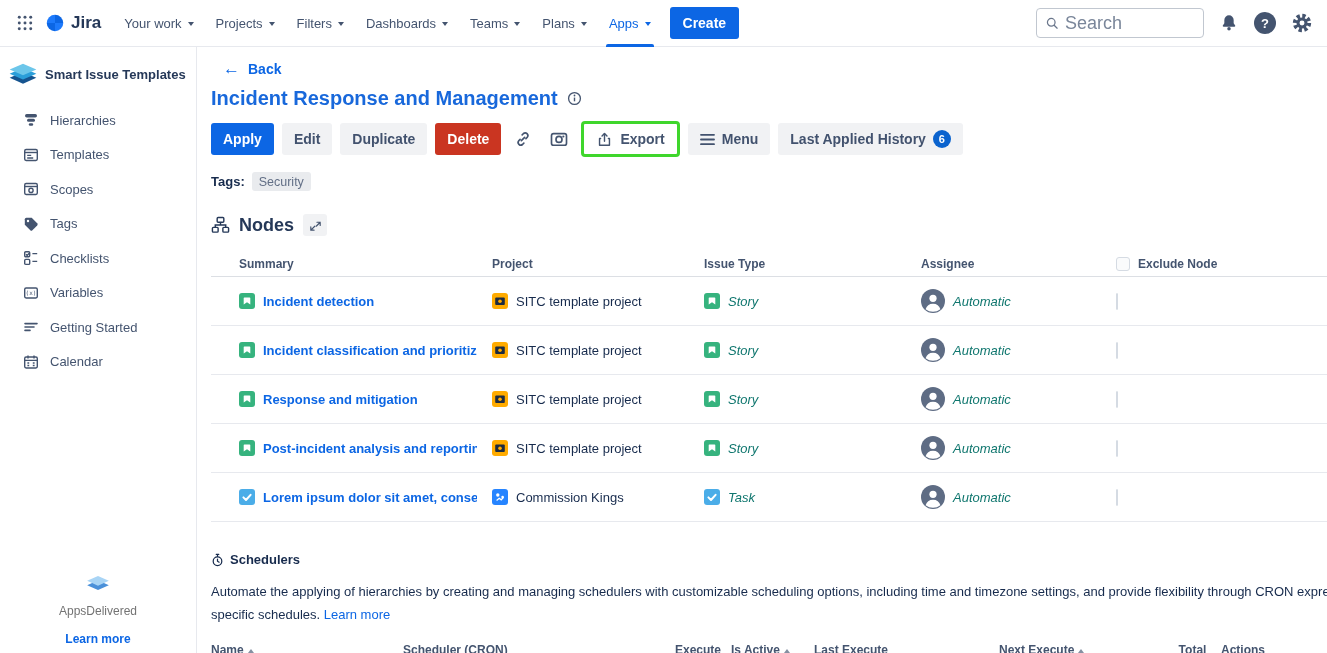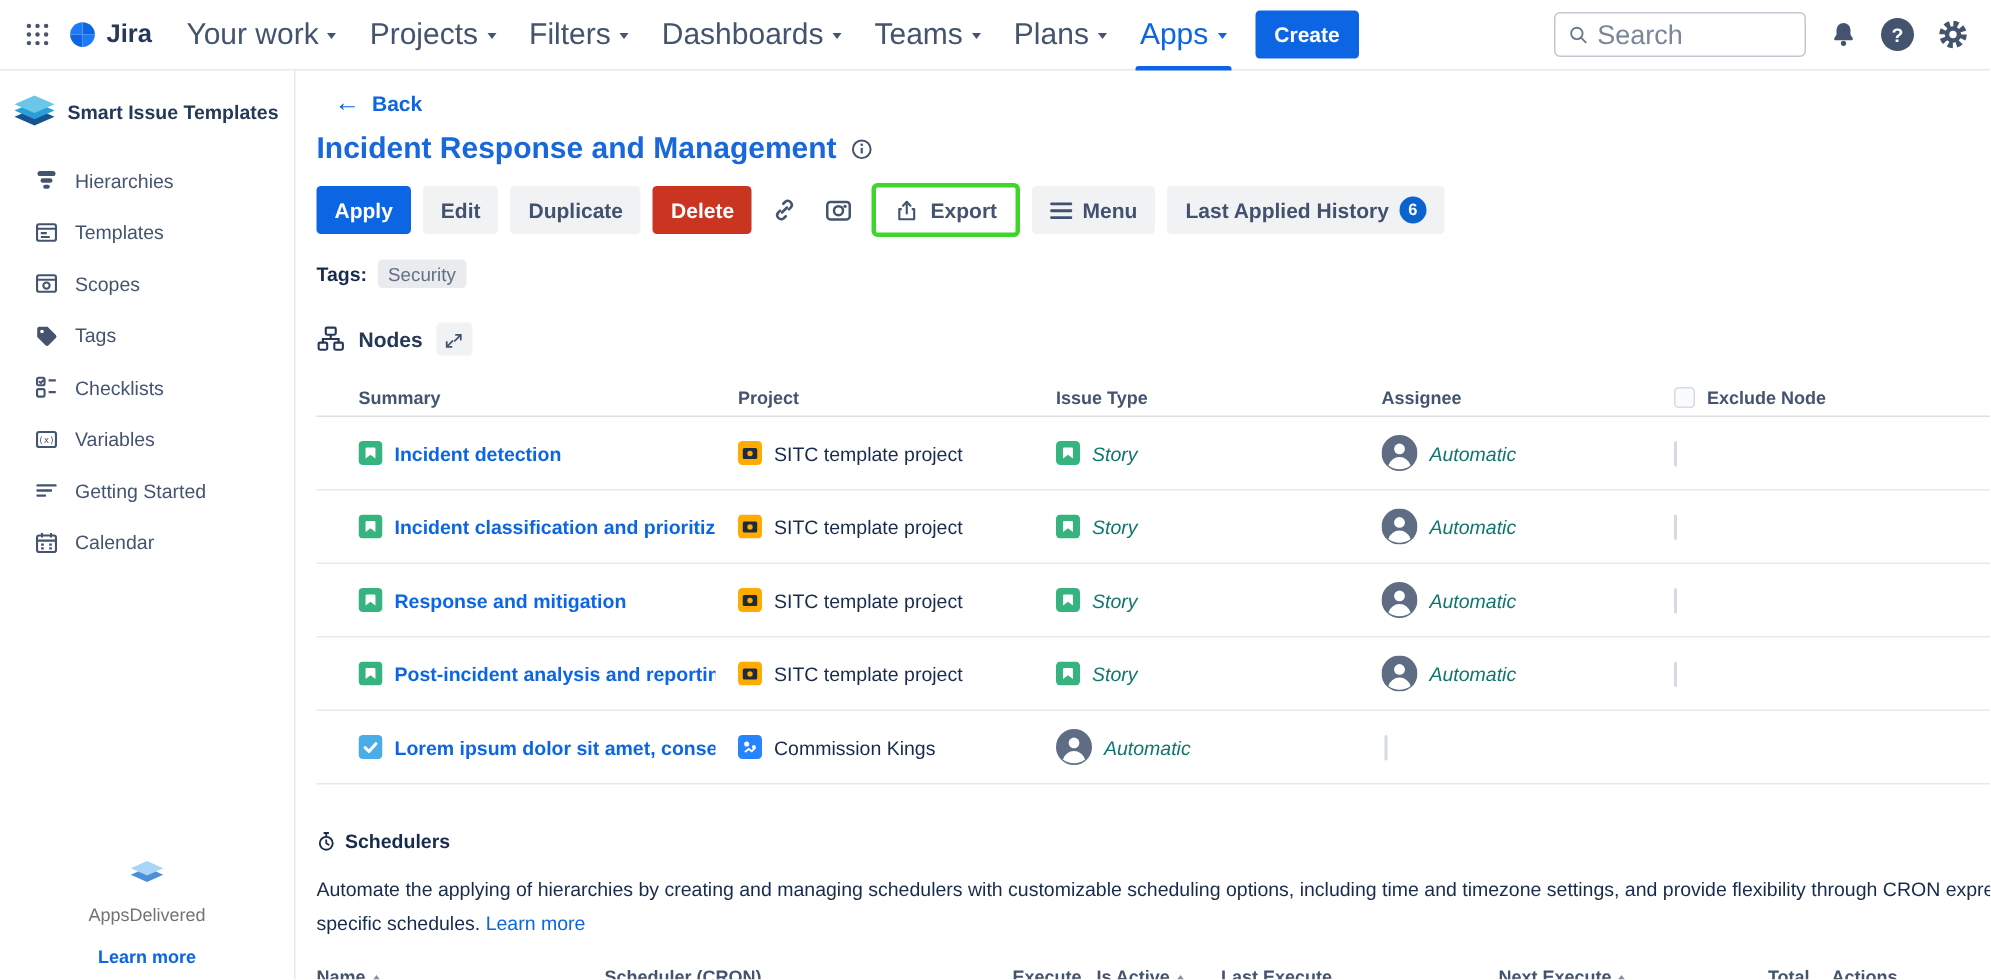--- a/index.html
+++ b/index.html
@@ -6,21 +6,21 @@
   html,body { width:1327px; height:653px; overflow:hidden; background:#fff;
     font-family:"Liberation Sans", sans-serif; color:#172B4D; }
 
   
   .topnav{height:47px;display:flex;align-items:center;padding:0 14px 0 10px;border-bottom:1px solid #E7E9EE;background:#fff;}
   .tn-left{display:flex;align-items:center;justify-content:space-between;}
   .grid-btn{width:30px;height:30px;display:flex;align-items:center;justify-content:center;border:none;background:transparent;cursor:pointer;}
   .logo{display:flex;align-items:center;gap:5px;margin:0 12px 0 4px;}
   .logo-text{font-weight:700;font-size:17px;color:#253858;}
   .nav-items{display:flex;align-items:stretch;}
-  .nav-item{position:relative;height:47px;display:flex;align-items:center;gap:6px;padding:0 11px;font-size:20px;font-weight:500;color:#44546F;background:transparent;border:none;cursor:pointer;}
+  .nav-item{position:relative;height:47px;display:flex;align-items:center;gap:6px;padding:0 11px;font-size:13px;font-weight:500;color:#44546F;background:transparent;border:none;cursor:pointer;}
   .nav-item .chev{width:0;height:0;border-left:3.5px solid transparent;border-right:3.5px solid transparent;border-top:4.5px solid currentColor;margin-top:2px;}
   .nav-item.active{color:#0C66E4;}
   .nav-item.active::after{content:"";position:absolute;left:8px;right:8px;bottom:0;height:3px;background:#0C66E4;border-radius:2px 2px 0 0;}
   .create-btn{background:#0C66E4;color:#fff;border:none;border-radius:3px;height:32px;padding:0 13px;font-size:14px;font-weight:600;margin-left:8px;cursor:pointer;}
   .tn-right{margin-left:auto;display:flex;align-items:center;gap:15px;}
   .search-box{display:flex;align-items:center;gap:6px;width:168px;height:30px;border:1px solid #C1C7D0;border-radius:4px;padding:0 8px;background:#fff;}
   .search-box input{border:none;outline:none;width:100%;font-size:18px;font-family:inherit;color:#172B4D;}
   .search-box input::placeholder{color:#7A869A;}
   .tn-icon{display:flex;align-items:center;justify-content:center;border:none;background:transparent;cursor:pointer;}
   .help-btn{width:22px;height:22px;border-radius:50%;background:#44546F;color:#fff;font-weight:700;font-size:13px;display:flex;align-items:center;justify-content:center;}
@@ -47,21 +47,21 @@
   .btn.danger{background:#CA3521;color:#fff;}
   .btn.ghost{background:transparent;padding:0 4px;}
   .btn.export{background:#fff;border:3px solid #3FD62C;border-radius:4px;height:36px;color:#44546F;}
   .badge{min-width:18px;height:18px;padding:0 4px;border-radius:50%;background:#0B63CE;color:#fff;font-size:11px;font-weight:700;display:inline-flex;align-items:center;justify-content:center;}
   .tags-row{display:flex;align-items:center;gap:7px;margin-top:15px;font-size:13px;}
   .tags-label{font-weight:700;color:#172B4D;}
   .tag-chip{background:#E9EBEE;color:#626F86;font-size:12.5px;padding:2.5px 7px;border-radius:3px;}
 
   
   .nodes-head{display:flex;align-items:center;gap:9px;margin-top:23px;}
-  .nodes-title{font-size:14px;font-weight:700;color:#253858;}
+  .nodes-title{font-size:18px;font-weight:700;color:#253858;}
   .expand-btn{width:24px;height:22px;background:#F1F2F4;border:none;border-radius:3px;display:flex;align-items:center;justify-content:center;cursor:pointer;}
   .ngrid{display:grid;grid-template-columns:281px 212px 217px 193px 1fr;align-items:center;}
   .nheader{margin-top:15px;height:26px;border-bottom:1px solid #DCDFE4;font-size:12px;font-weight:700;color:#44546F;}
   .nheader .c1{padding-left:28px;}
   .exclude-head{display:flex;align-items:center;gap:8px;padding-left:2px;}
   .nrow{height:49px;border-bottom:1px solid #E7E9EE;font-size:13px;}
   .cell{display:flex;align-items:center;gap:8px;min-width:0;}
   .c1{padding-left:28px;}
   .nlink{color:#0C66E4;font-weight:600;text-decoration:none;max-width:214px;overflow:hidden;white-space:nowrap;cursor:pointer;}
   .ptext{color:#172B4D;}
@@ -491,20 +491,27 @@
       <div class="cell">
         <svg width="16" height="16" viewBox="0 0 16 16">
             <rect width="16" height="16" rx="3" fill="#2684FF"></rect>
             <circle cx="5.8" cy="6" r="1.7" fill="#fff"></circle>
             <circle cx="10.6" cy="8" r="1.3" fill="#fff"></circle>
             <path d="M4.6 11.4 7.2 9.3l2 1.5 2.4-2.4" stroke="#fff" stroke-width="1.3" fill="none"></path>
           </svg>
         <span class="ptext">Commission Kings</span>
       </div>
       <div class="cell">
+        <svg width="16" height="16" viewBox="0 0 16 16">
+            <rect width="16" height="16" rx="3" fill="#4BADE8"></rect>
+            <path d="M4.4 8.4 7 11l4.6-5.2" stroke="#fff" stroke-width="2" fill="none" stroke-linecap="round" stroke-linejoin="round"></path>
+          </svg>
+        <span class="ttext">Task</span>
+      </div>
+      <div class="cell">
         <svg width="24" height="24" viewBox="0 0 24 24">
             <circle cx="12" cy="12" r="12" fill="#5E6C84"></circle>
             <circle cx="12" cy="9.3" r="3.6" fill="#fff"></circle>
             <path d="M4.6 20.3a7.7 7.7 0 0 1 14.8 0 12 12 0 0 1-14.8 0Z" fill="#fff"></path>
           </svg>
         <span class="ttext">Automatic</span>
       </div>
       <div class="cbcol"><span class="cb"></span></div>
     </div>
 

